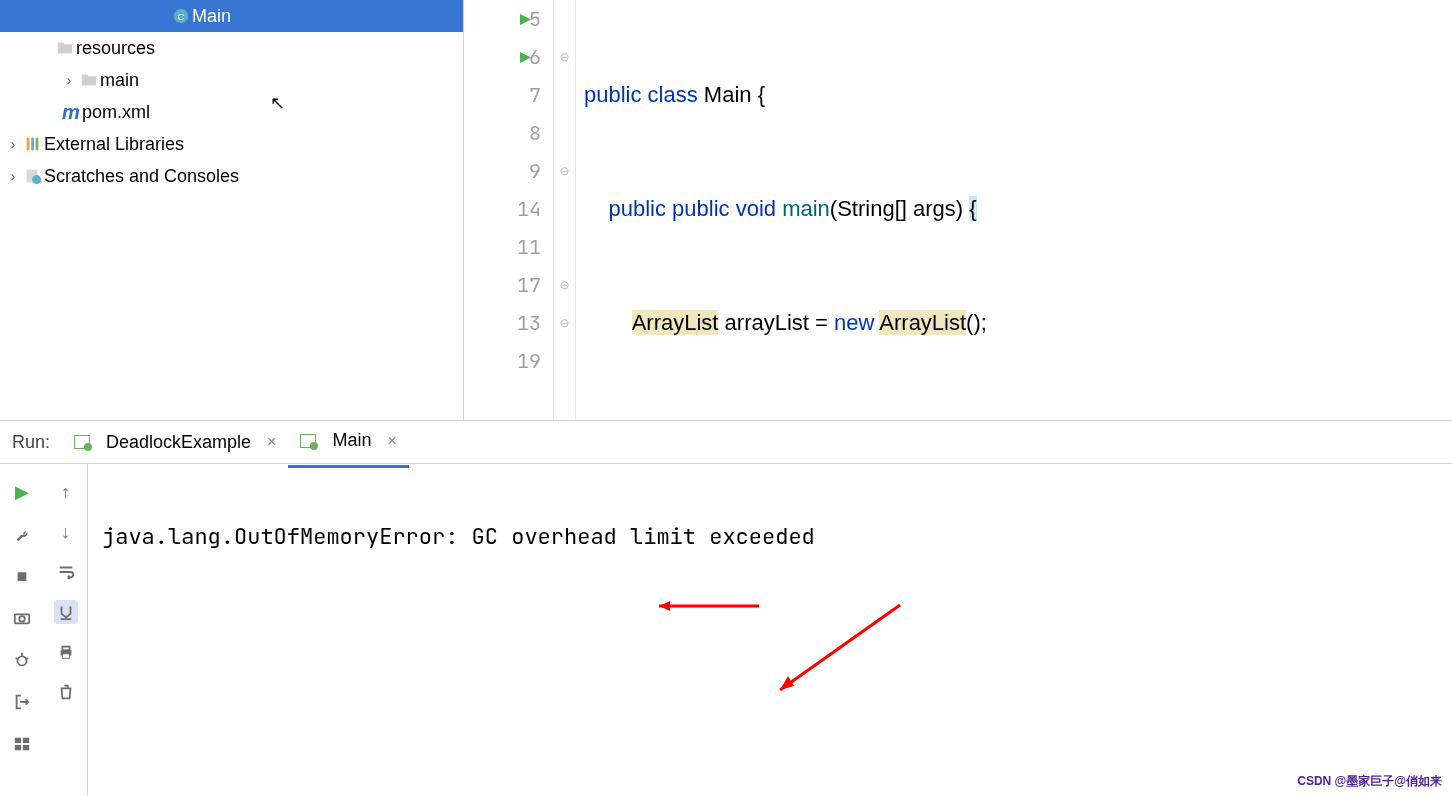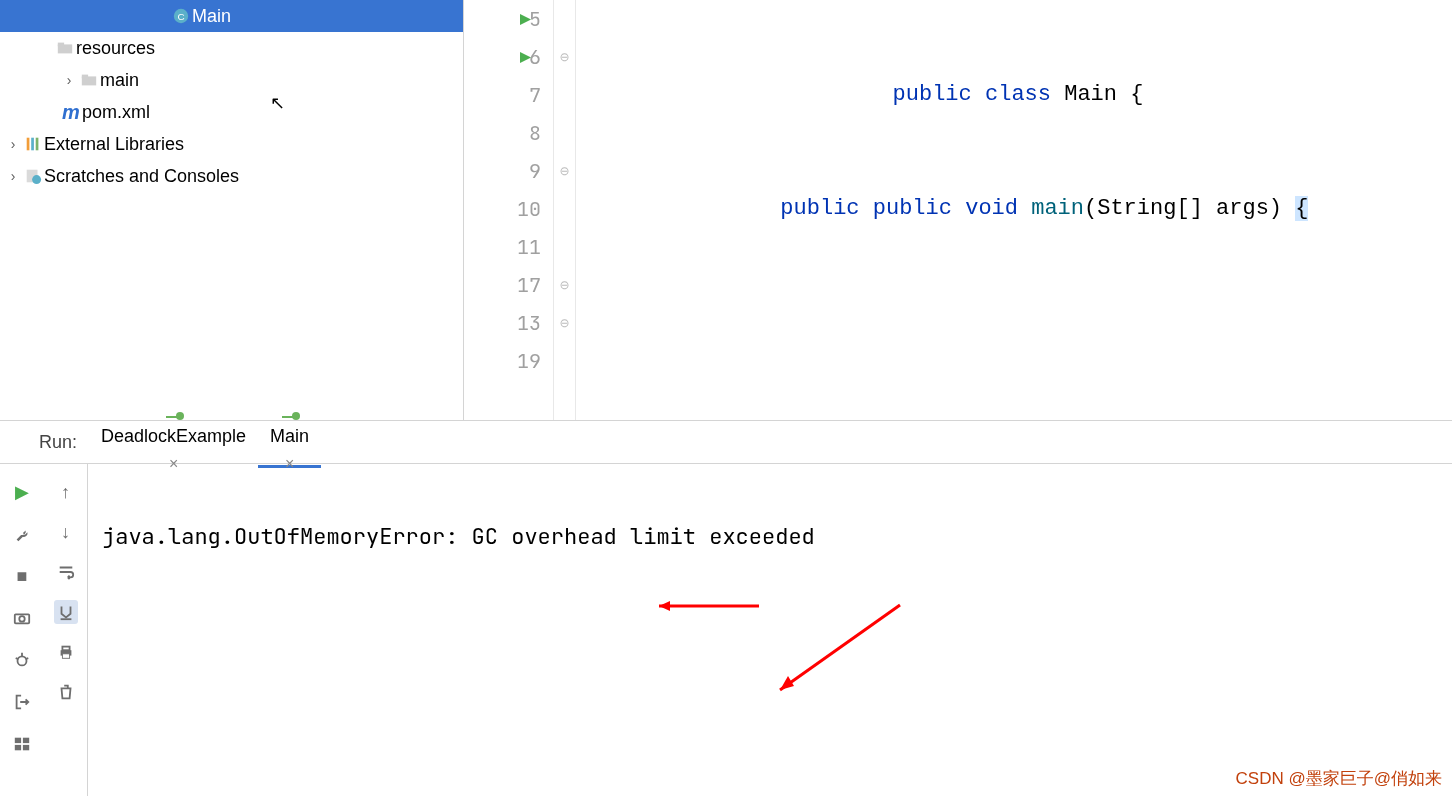--- a/index.html
+++ b/index.html
@@ -8,45 +8,45 @@
 .tree { width:464px; border-right:1px solid #d4d4d4; overflow:hidden; }
 .tree-row { display:flex; align-items:center; height:32px; padding-left:8px; white-space:nowrap; }
 .tree-row.sel { background:#3874d1; color:#fff; }
 .chev { width:18px; text-align:center; color:#5c5c5c; font-size:14px; }
 .tree .ico { width:22px; display:inline-flex; align-items:center; justify-content:center; }
 .gutter { width:90px; border-right:1px solid #e8e8e8; font-family:"JetBrains Mono",Consolas,monospace; font-size:20px; color:#a0a0a0; }
 .grow { display:flex; align-items:center; justify-content:flex-end; height:38px; padding-right:12px; position:relative; }
 .run-tri { color:#4caf50; position:absolute; left:56px; font-size:18px; }
 .foldcol { width:22px; border-right:1px solid #e8e8e8; }
 .foldcol .fm { height:38px; display:flex; align-items:center; justify-content:center; color:#bdbdbd; font-size:12px; }
-.code { flex:1; font-family:Liberation Mono, monospace; font-size:22px; line-height:38px; white-space:pre; padding-left:8px; overflow:hidden;text-align:center; }
+.code { flex:1; font-family:Liberation Sans, sans-serif; font-size:22px; line-height:38px; white-space:pre; padding-left:8px; overflow:hidden; }
 .code .line { height:38px; }
 .kw { color:#0033b3; }
 .mname { color:#00627a; }
 .hl { background:#f0e6c0; }
 .brace-hl { background:#cde5ff; }
 
-.tabs { display:flex; align-items:center; height:44px; border-top:1px solid #d4d4d4; border-bottom:1px solid #d4d4d4;padding-left:27px; }
+.tabs { display:flex; align-items:center; height:44px; border-top:1px solid #d4d4d4; border-bottom:1px solid #d4d4d4; }
 .tabs .label { padding:0 12px; color:#444; }
-.tab { display:flex; align-items:center; gap:8px; padding:0 12px; height:52px;flex-direction:column; }
+.tab { display:flex; align-items:center; gap:16px; padding:0 12px; height:52px; }
 .tab.active { border-bottom:3px solid #3874d1; }
 .close-x { color:#888; font-size:16px; }
 .tabico { width:16px; height:14px; border:1px solid #6ab35b; position:relative; }
 .tabico::after { content:""; position:absolute; bottom:-3px; right:-3px; width:8px; height:8px; background:#6ab35b; border-radius:50%; }
 
 .bottom { display:flex; height:332px; }
 .leftbar { width:44px; display:flex; flex-direction:column; align-items:center; padding-top:16px; gap:18px; }
 .leftbar2 { width:44px; border-right:1px solid #d4d4d4; display:flex; flex-direction:column; align-items:center; padding-top:16px; gap:16px; }
 .tool { width:24px; height:24px; display:flex; align-items:center; justify-content:center; color:#6e6e6e; cursor:pointer; }
 .tool.sel { background:#d8e2f1; border-radius:3px; }
 .console { flex:1; padding:16px 8px 0 14px; font-family:"JetBrains Mono",Consolas,monospace; font-size:22px; line-height:38px; white-space:pre; overflow:hidden; }
 .lnk { color:#5a5a5a; text-decoration:underline; }
 
 .arrow { position:absolute; pointer-events:none; }
-.watermark { position:absolute; bottom:6px; right:10px; color:#c2410c; font-size:17px; font-family:Arial,sans-serif; }
+.watermark { position:absolute; bottom:6px; right:10px; color:#4c1d95; font-size:12px; font-family:Arial,sans-serif;font-weight:bold; }
 .cursor-arrow { position:absolute; left:270px; top:92px; font-size:18px; color:#000; }
 svg.tiny { width:18px; height:18px; }
 </style>
 </head>
 <body>
 
 <div class="top">
   <div class="tree">
     <div class="tree-row sel" style="padding-left:170px">
       <span class="ico">
@@ -117,21 +117,21 @@
     <div class="grow">
         <span>7</span>
       </div>
     <div class="grow">
         <span>8</span>
       </div>
     <div class="grow">
         <span>9</span>
       </div>
     <div class="grow">
-        <span>10</span>
+        <span>14</span>
       </div>
     <div class="grow">
         <span>11</span>
       </div>
     <div class="grow">
         <span>17</span>
       </div>
     <div class="grow">
         <span>13</span>
       </div>
@@ -148,20 +148,21 @@
     <div class="fm"></div>
       <div class="fm"></div>
     <div class="fm">⊖</div>
     <div class="fm">⊖</div>
     <div class="fm"></div>
   </div>
 
   <div class="code">
     <div class="line"><span class="kw">public</span> <span class="kw">class</span> <span>Main</span><span> {</span></div>
     <div class="line">    <span class="kw">public</span> <span class="kw">public</span> <span class="kw">void</span> <span class="mname">main</span><span>(String[] </span><span>args</span><span>) </span><span class="brace-hl">{</span></div>
+    <div class="line">        <span class="hl">ArrayList</span><span> arrayList</span><span> = </span><span class="kw">new</span> <span class="hl">ArrayList</span><span>();</span></div>
     <div class="line">         </div>
     
     
     
     
     
     
   </div>
 </div>
 

